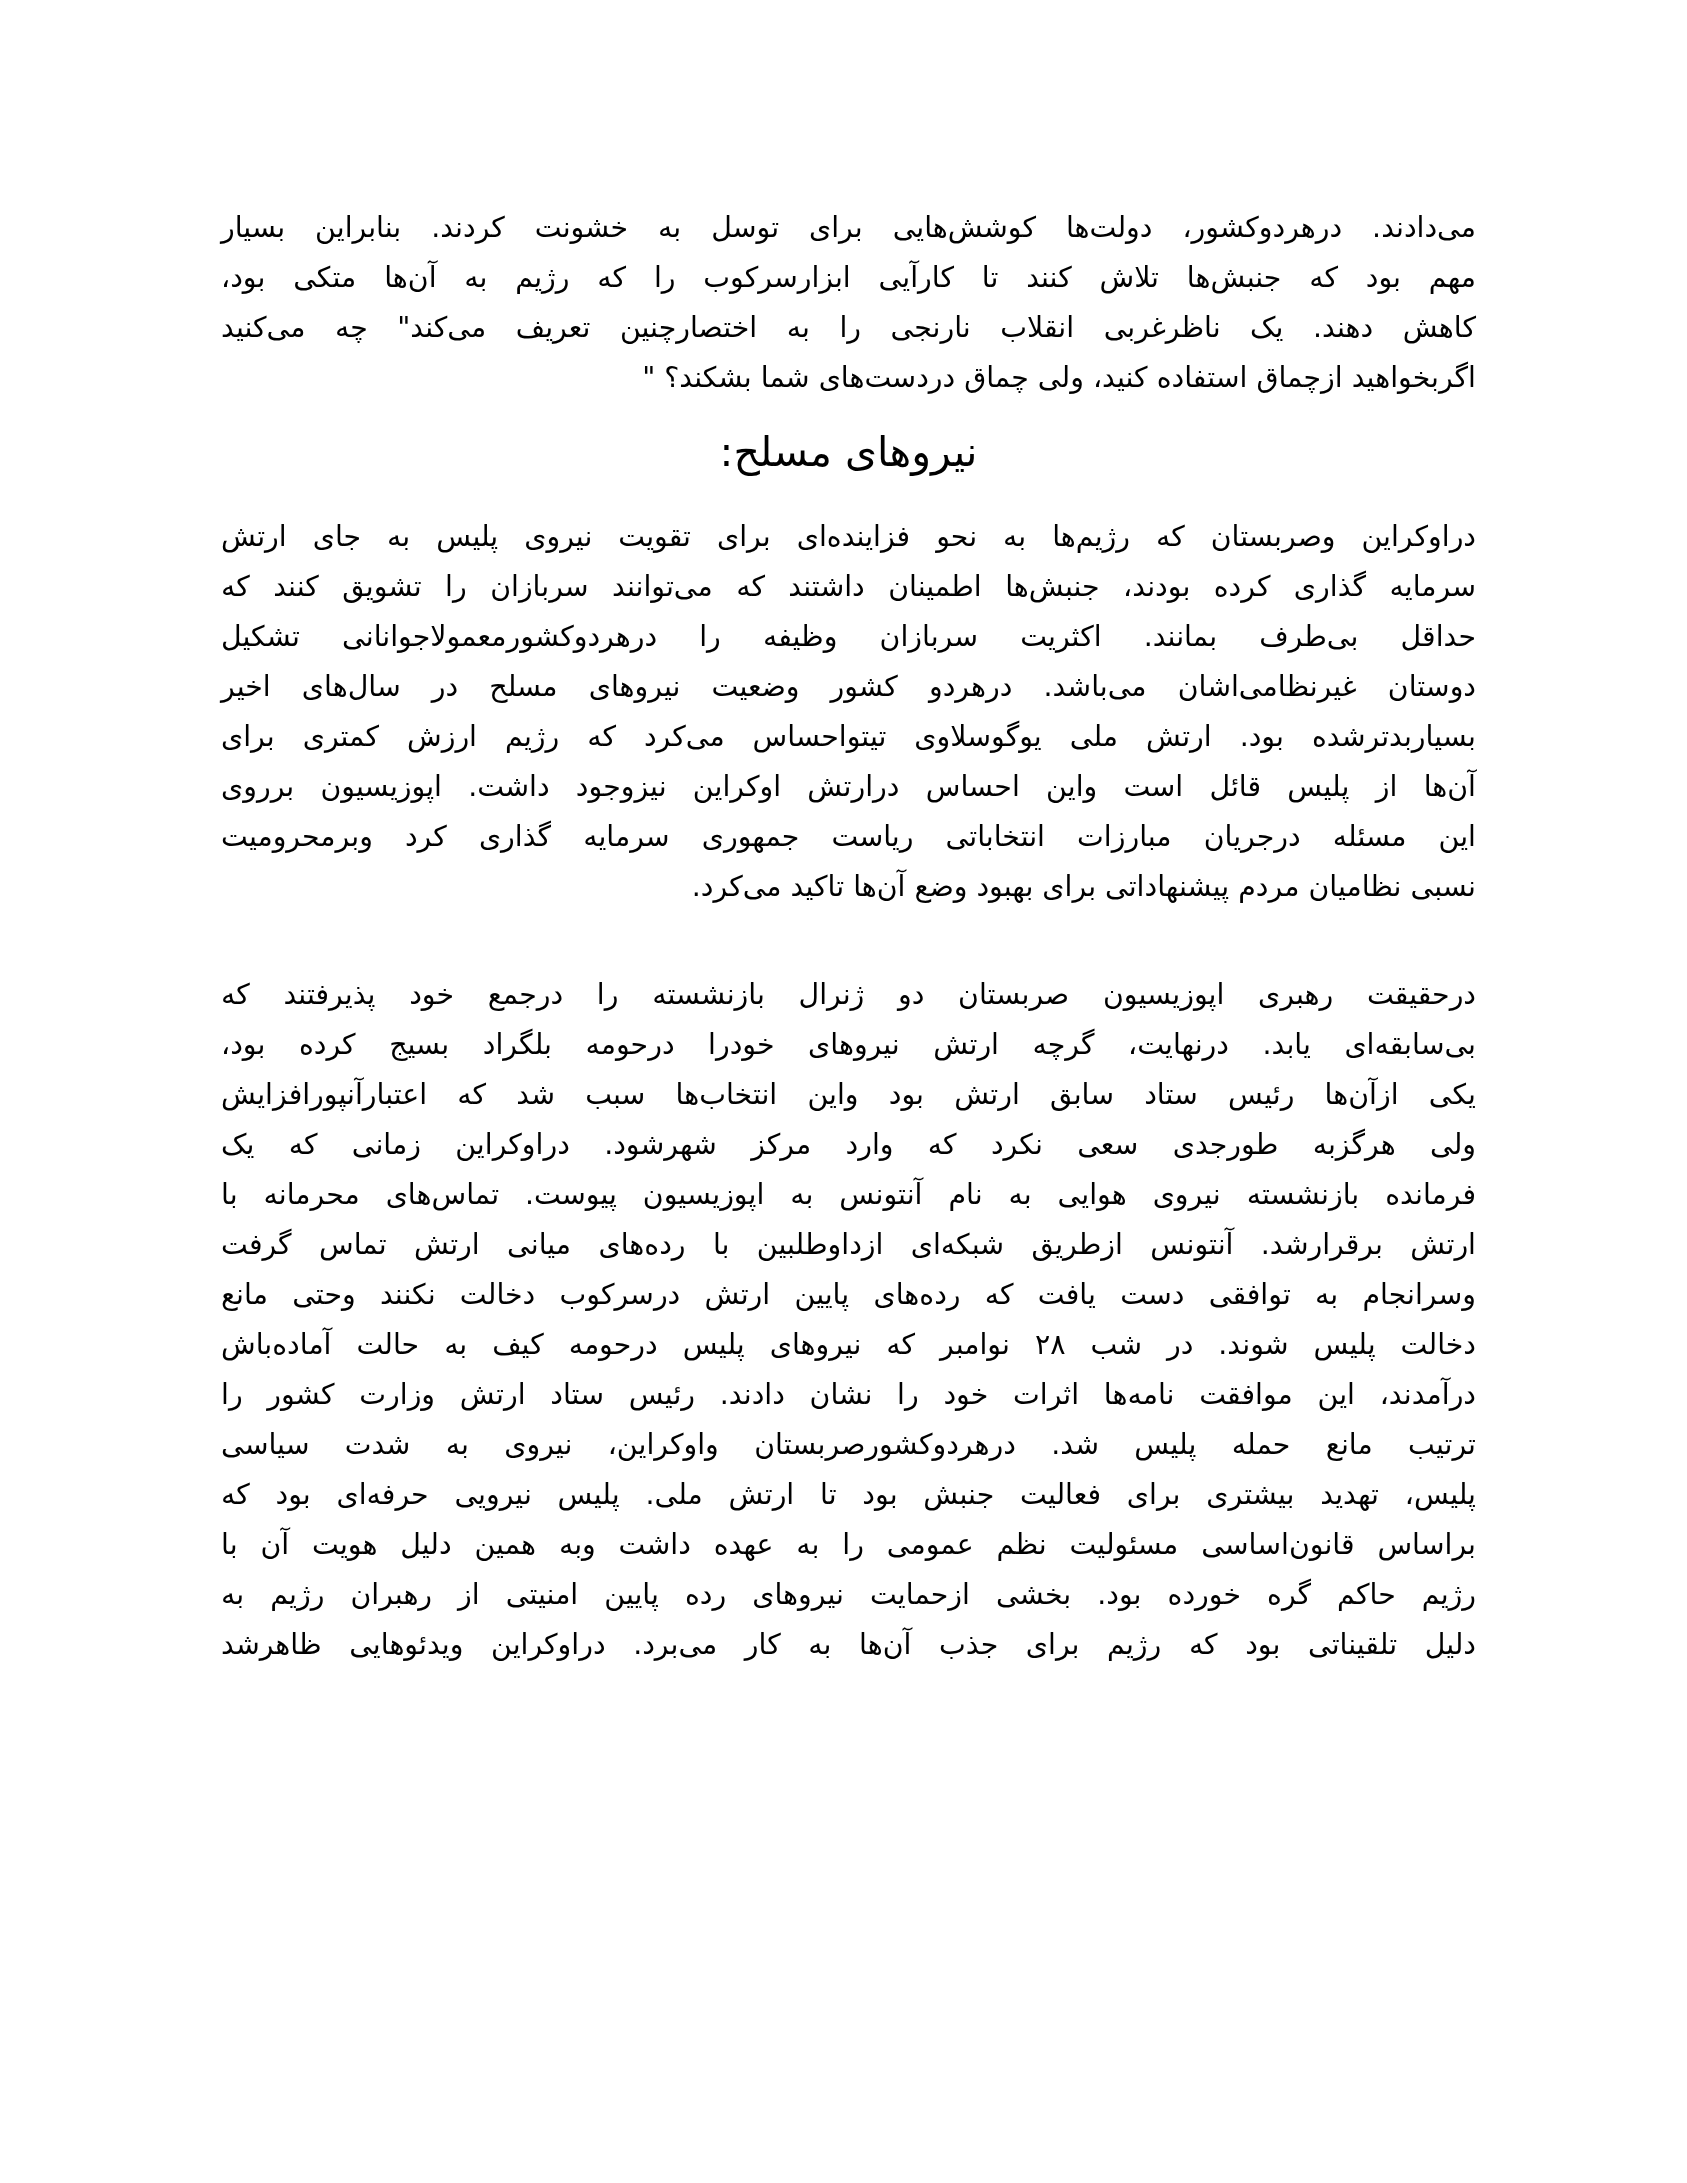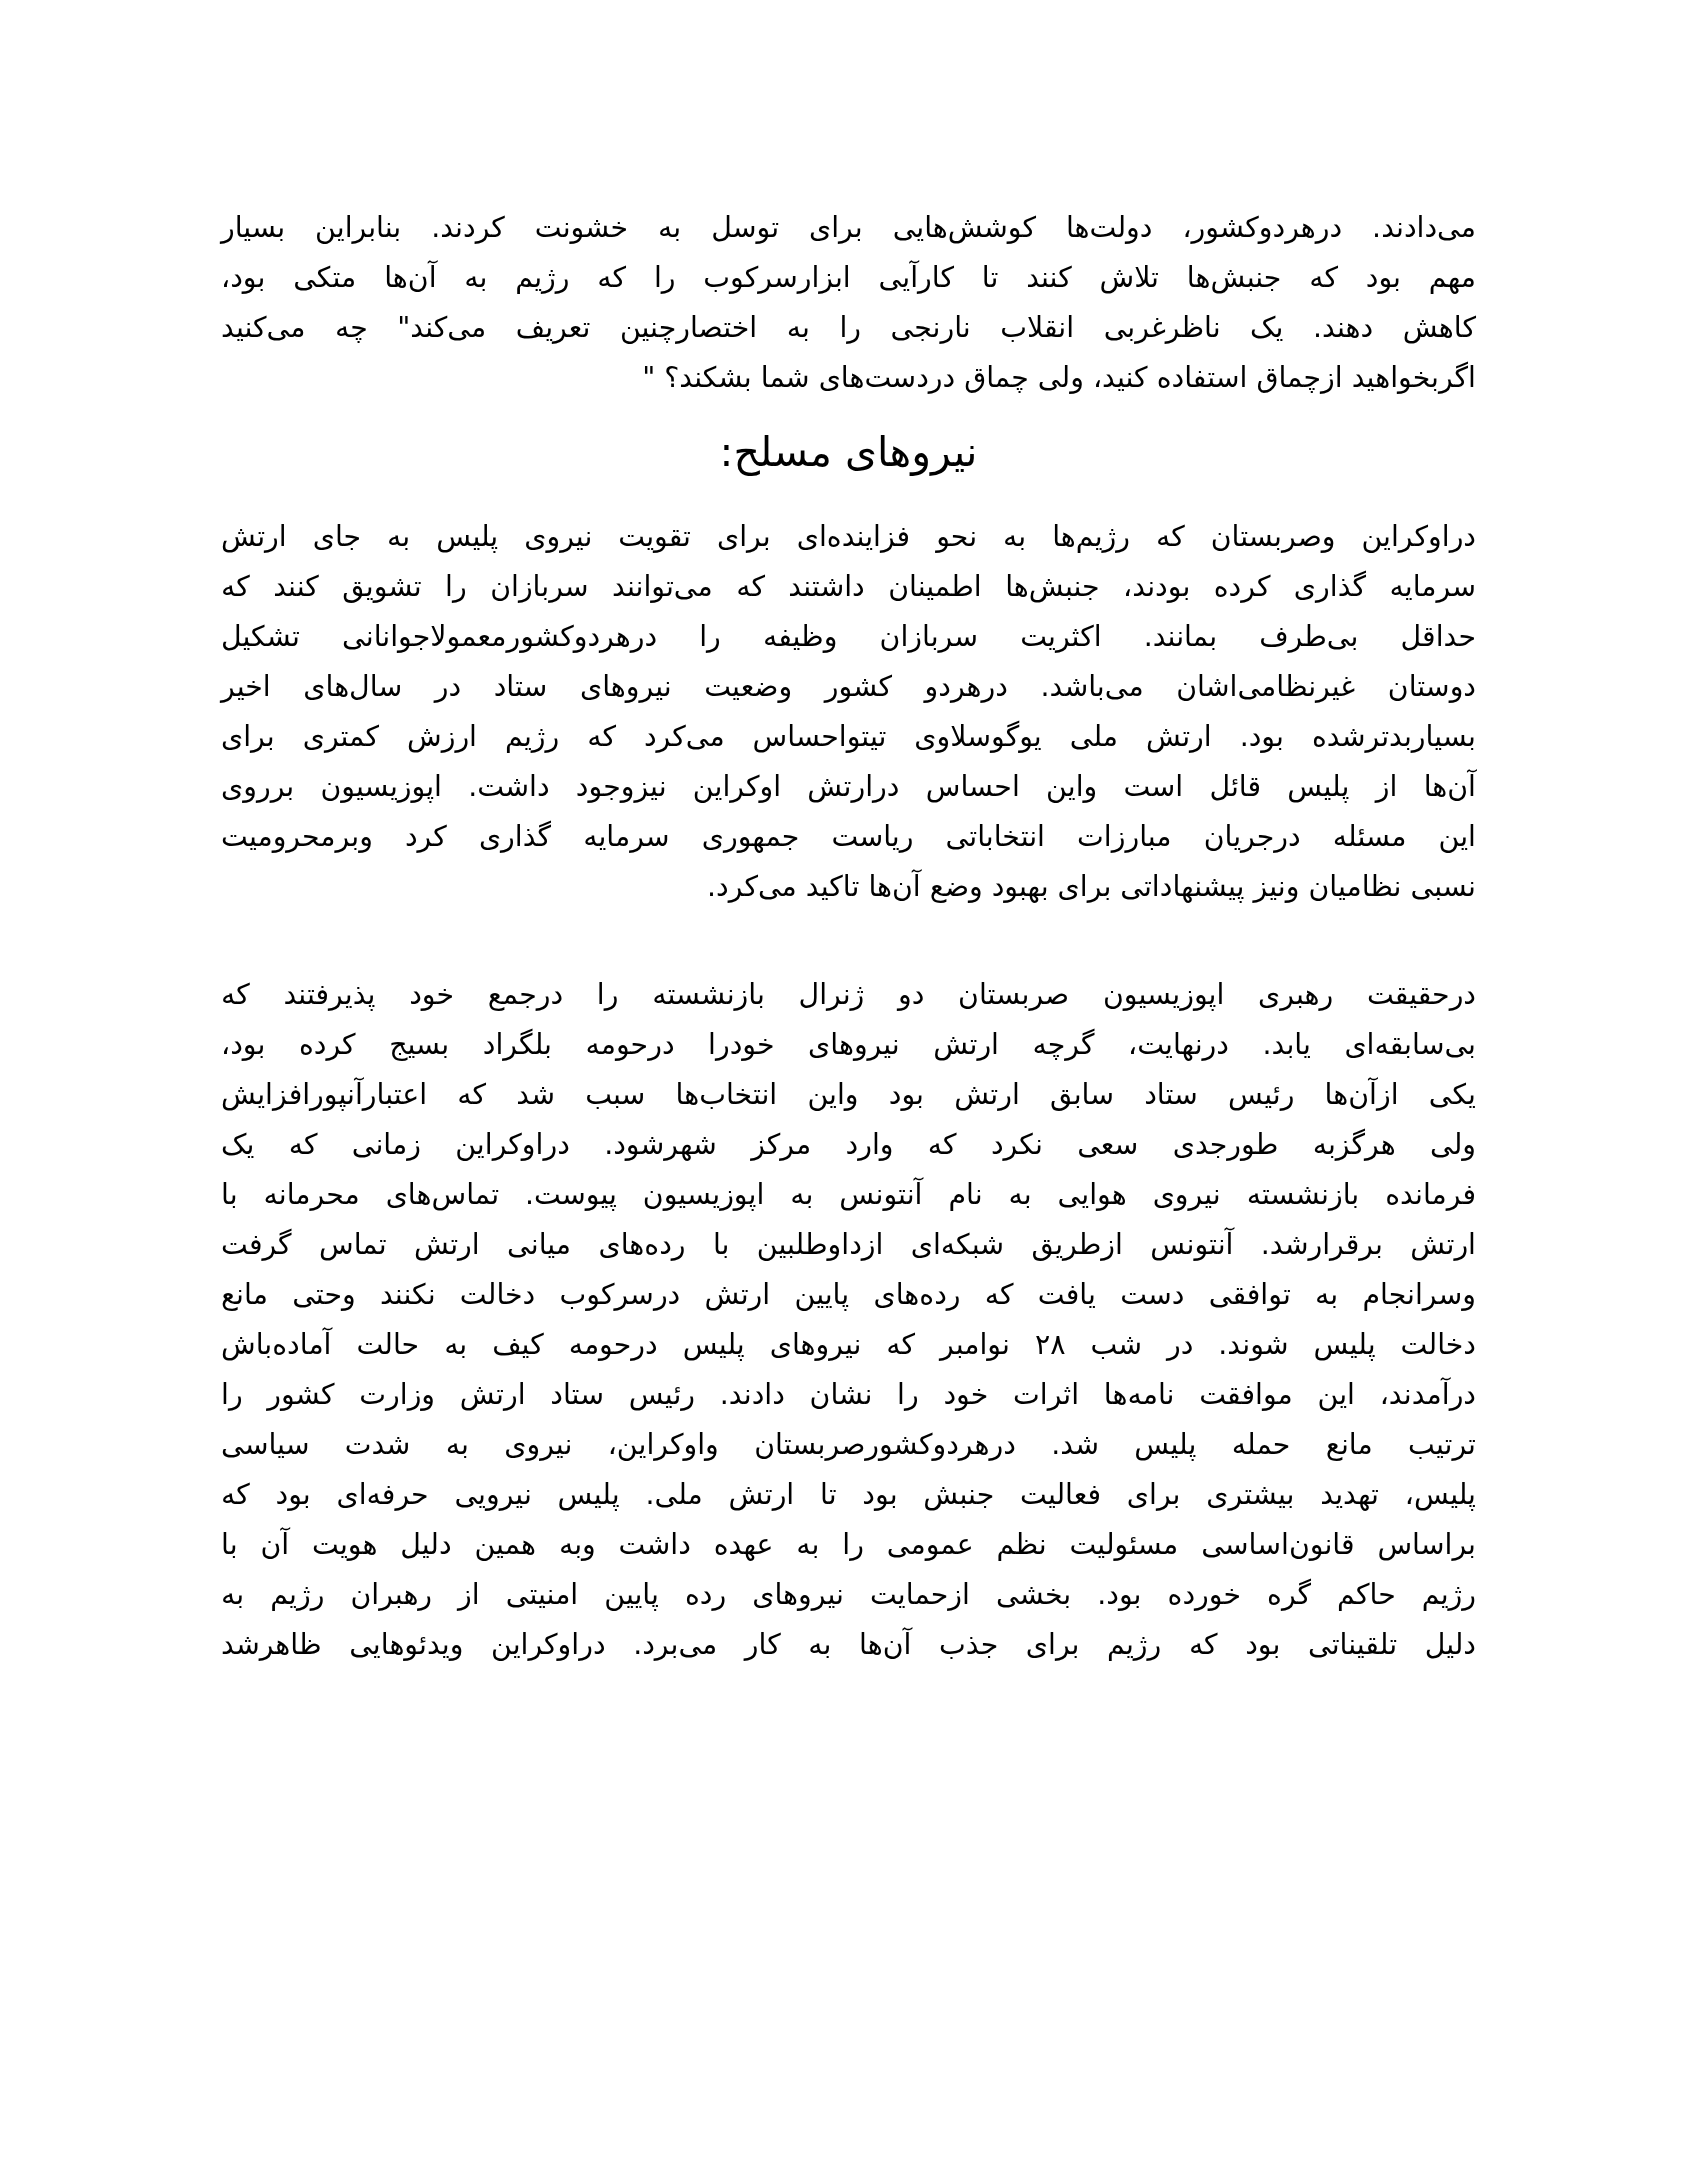--- a/index.html
+++ b/index.html
@@ -64,25 +64,25 @@
     <span class="line">کاهش دهند. یک ناظرغربی انقلاب نارنجی را به اختصارچنین تعریف می‌کند" چه می‌کنید</span>
     <span class="line last">اگربخواهید ازچماق استفاده کنید، ولی چماق دردست‌های شما بشکند؟ "</span>
   </div>
 
   <h2 class="heading">نیروهای مسلح:</h2>
 
   <div class="para">
     <span class="line">دراوکراین وصربستان که رژیم‌ها به نحو فزاینده‌ای برای تقویت نیروی پلیس به جای ارتش</span>
     <span class="line">سرمایه گذاری کرده بودند، جنبش‌ها اطمینان داشتند که می‌توانند سربازان را تشویق کنند که</span>
     <span class="line">حداقل بی‌طرف بمانند. اکثریت سربازان وظیفه را درهردوکشورمعمولاجوانانی تشکیل</span>
-    <span class="line">دوستان غیرنظامی‌اشان می‌باشد. درهردو کشور وضعیت نیروهای ستاد در سال‌های اخیر</span>
+    <span class="line">دوستان غیرنظامی‌اشان می‌باشد. درهردو کشور وضعیت نیروهای مسلح در سال‌های اخیر</span>
     <span class="line">بسیاربدترشده بود. ارتش ملی یوگوسلاوی تیتواحساس می‌کرد که رژیم ارزش کمتری برای</span>
     <span class="line">آن‌ها از پلیس قائل است واین احساس درارتش اوکراین نیزوجود داشت. اپوزیسیون برروی</span>
     <span class="line">این مسئله درجریان مبارزات انتخاباتی ریاست جمهوری سرمایه گذاری کرد وبرمحرومیت</span>
-    <span class="line last">نسبی نظامیان ونیز پیشنهاداتی برای بهبود وضع آن‌ها تاکید می‌کرد.</span>
+    <span class="line last">نسبی نظامیان مردم پیشنهاداتی برای بهبود وضع آن‌ها تاکید می‌کرد.</span>
   </div>
 
   <div class="gap"></div>
 
   <div class="para">
     <span class="line">درحقیقت رهبری اپوزیسیون صربستان دو ژنرال بازنشسته را درجمع خود پذیرفتند که</span>
     <span class="line">بی‌سابقه‌ای یابد. درنهایت، گرچه ارتش نیروهای خودرا درحومه بلگراد بسیج کرده بود،</span>
     <span class="line">یکی ازآن‌ها رئیس ستاد سابق ارتش بود واین انتخاب‌ها سبب شد که اعتبارآنپورافزایش</span>
     <span class="line">ولی هرگزبه طورجدی سعی نکرد که وارد مرکز شهرشود. دراوکراین زمانی که یک</span>
     <span class="line">فرمانده بازنشسته نیروی هوایی به نام آنتونس به اپوزیسیون پیوست. تماس‌های محرمانه با</span>

